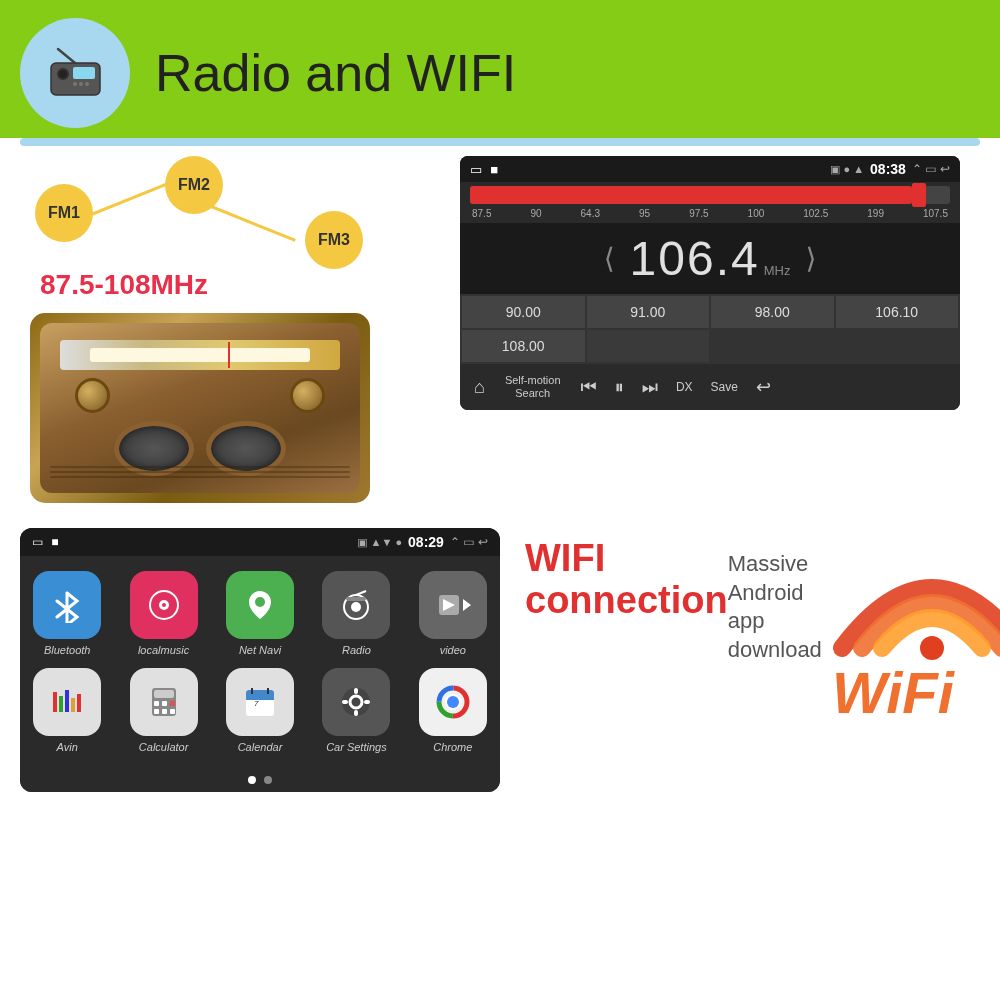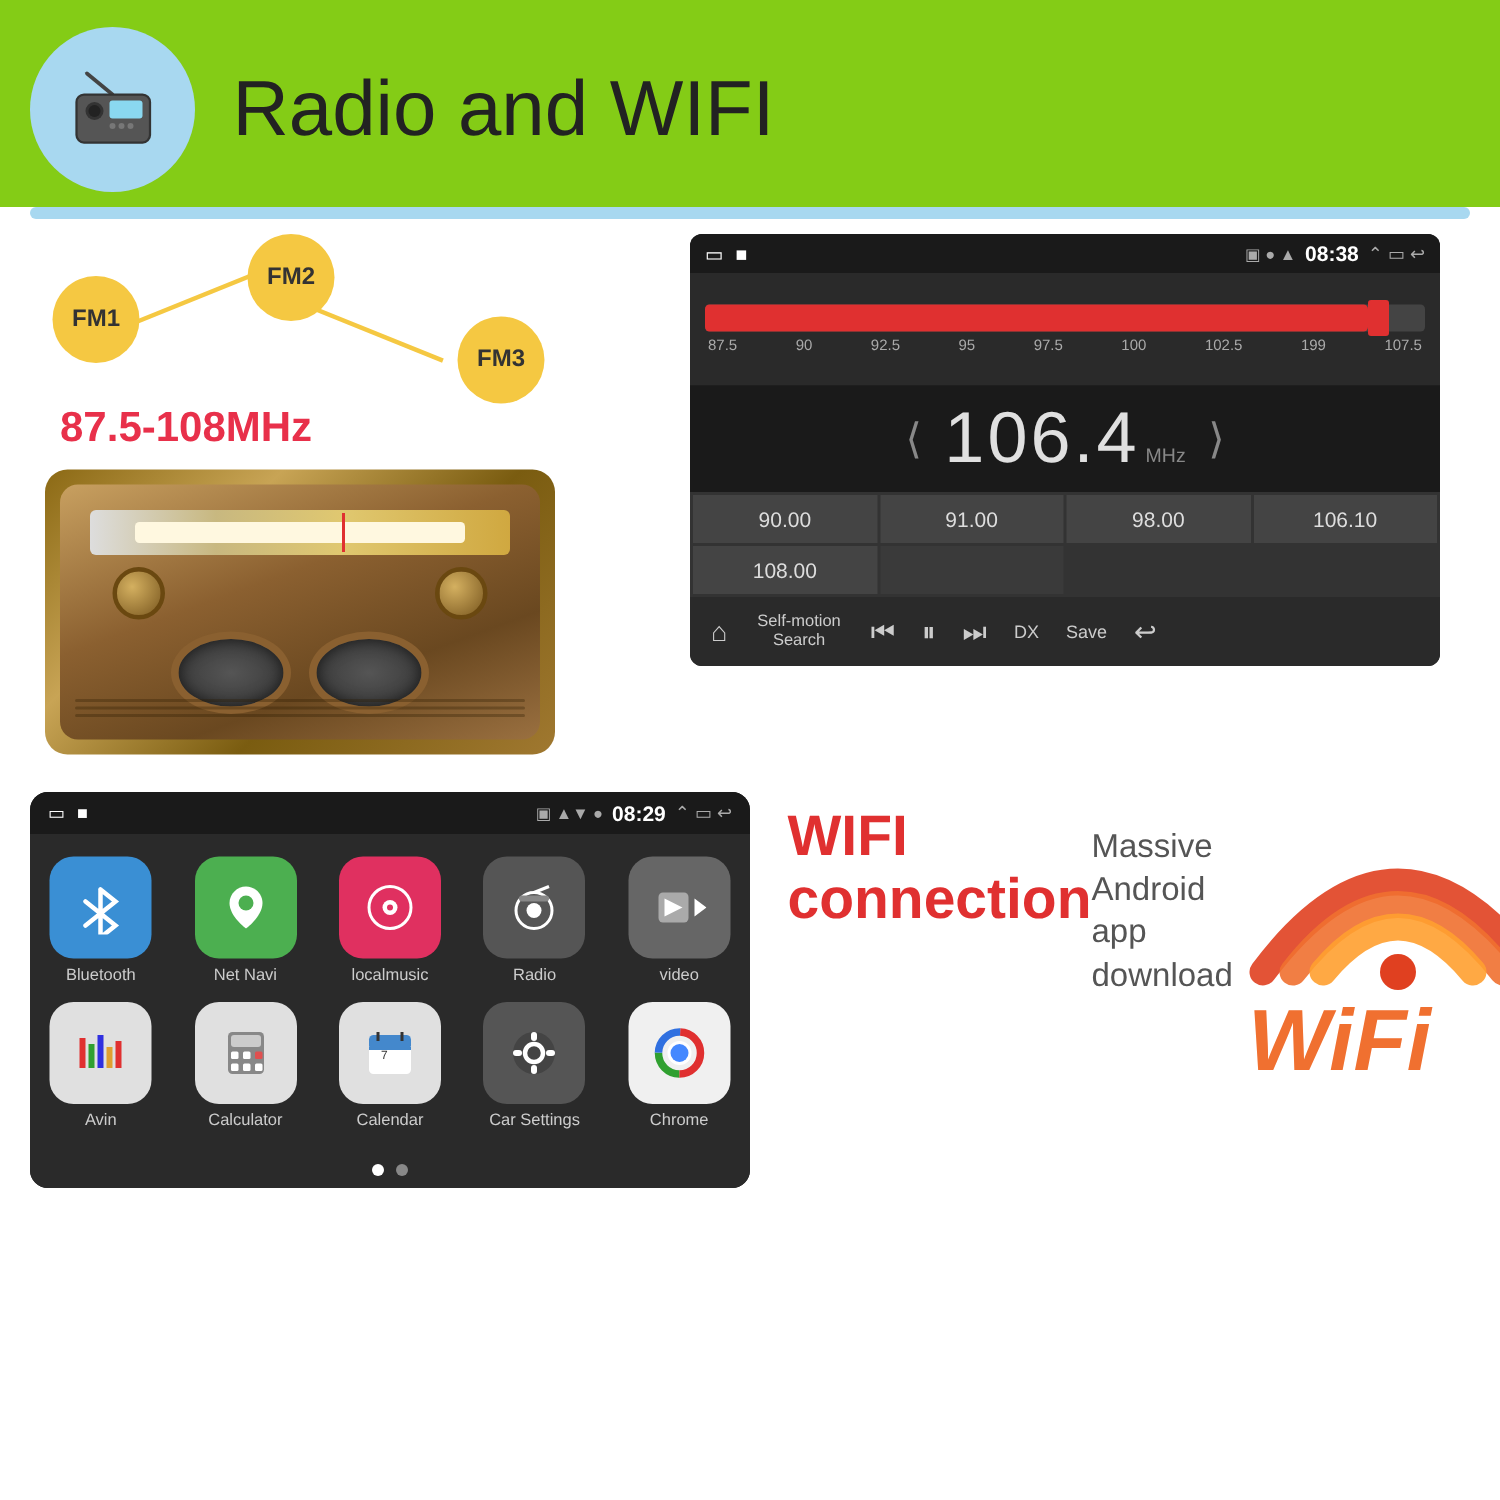--- a/index.html
+++ b/index.html
@@ -158,21 +158,21 @@
     }
     .rs-left span {
       font-size: 13px;
     }
     .rs-time {
       font-size: 14px;
       font-weight: bold;
     }
     .freq-slider-area {
       background: #2a2a2a;
-      padding: 21px 10px;
+      padding: 4px 10px;
     }
     .freq-track {
       height: 18px;
       background: #444;
       border-radius: 3px;
       position: relative;
       margin-bottom: 4px;
     }
     .freq-fill {
       height: 100%;
@@ -286,20 +286,21 @@
     .as-time {
       font-size: 14px;
       font-weight: bold;
     }
     .app-grid {
       background: #2a2a2a;
       padding: 15px 10px;
       display: grid;
       grid-template-columns: repeat(5, 1fr);
       gap: 12px 22px;
+      font-style: italic;
     }
     .app-item {
       display: flex;
       flex-direction: column;
       align-items: center;
       gap: 5px;
     }
     .app-icon {
       width: 68px;
       height: 68px;
@@ -479,21 +480,21 @@
     </div>
 
     <div class="freq-slider-area">
       <div class="freq-track">
         <div class="freq-fill"></div>
         <div class="freq-thumb"></div>
       </div>
       <div class="freq-labels">
         <span>87.5</span>
         <span>90</span>
-        <span>92.5</span>
+        <span>64.3</span>
         <span>95</span>
         <span>97.5</span>
         <span>100</span>
         <span>102.5</span>
         <span>199</span>
         <span>107.5</span>
       </div>
     </div>
 
     <div class="freq-display">
@@ -547,37 +548,37 @@
 
       <div class="app-item">
         <div class="app-icon app-bluetooth">
           <svg width="36" height="36" viewBox="0 0 36 36">
             <path d="M18 6 L28 14 L18 22 M18 22 L28 30 L18 38 M18 6 L18 38 M8 14 L18 22 M8 30 L18 22" stroke="white" stroke-width="3" fill="none" stroke-linecap="round"></path>
           </svg>
         </div>
         <span class="app-label">Bluetooth</span>
       </div>
       <div class="app-item">
-        <div class="app-icon app-navi">
-          <svg width="36" height="36" viewBox="0 0 36 36">
-            <path d="M18 4 C12 4 7 9 7 15 C7 24 18 32 18 32 C18 32 29 24 29 15 C29 9 24 4 18 4Z" fill="white"></path>
-            <circle cx="18" cy="15" r="5" fill="#4caf50"></circle>
-          </svg>
-        </div>
-        <span class="app-label">Net Navi</span>
-      </div>
-      <div class="app-item">
         <div class="app-icon app-localmusic">
           <svg width="36" height="36" viewBox="0 0 36 36">
             <circle cx="18" cy="18" r="14" fill="none" stroke="white" stroke-width="2"></circle>
             <circle cx="18" cy="18" r="5" fill="white"></circle>
             <circle cx="18" cy="18" r="2" fill="#e03060"></circle>
           </svg>
         </div>
         <span class="app-label">localmusic</span>
+      </div>
+      <div class="app-item">
+        <div class="app-icon app-navi">
+          <svg width="36" height="36" viewBox="0 0 36 36">
+            <path d="M18 4 C12 4 7 9 7 15 C7 24 18 32 18 32 C18 32 29 24 29 15 C29 9 24 4 18 4Z" fill="white"></path>
+            <circle cx="18" cy="15" r="5" fill="#4caf50"></circle>
+          </svg>
+        </div>
+        <span class="app-label">Net Navi</span>
       </div>
       <div class="app-item">
         <div class="app-icon app-radio">
           <svg width="36" height="36" viewBox="0 0 36 36">
             <circle cx="18" cy="20" r="12" fill="none" stroke="white" stroke-width="2"></circle>
             <circle cx="18" cy="20" r="5" fill="white"></circle>
             <rect x="8" y="10" width="20" height="4" rx="2" fill="#888"></rect>
             <line x1="18" y1="8" x2="28" y2="4" stroke="white" stroke-width="2"></line>
           </svg>
         </div>

